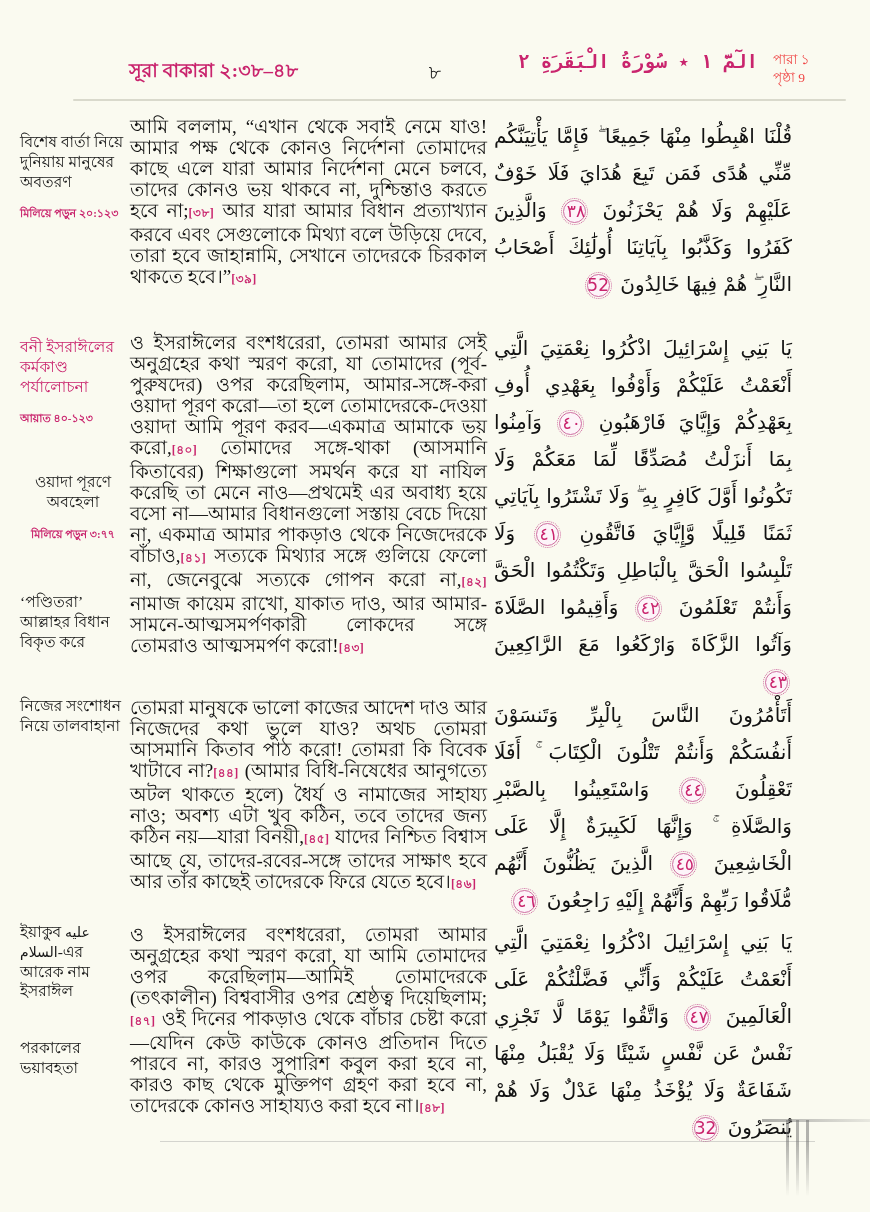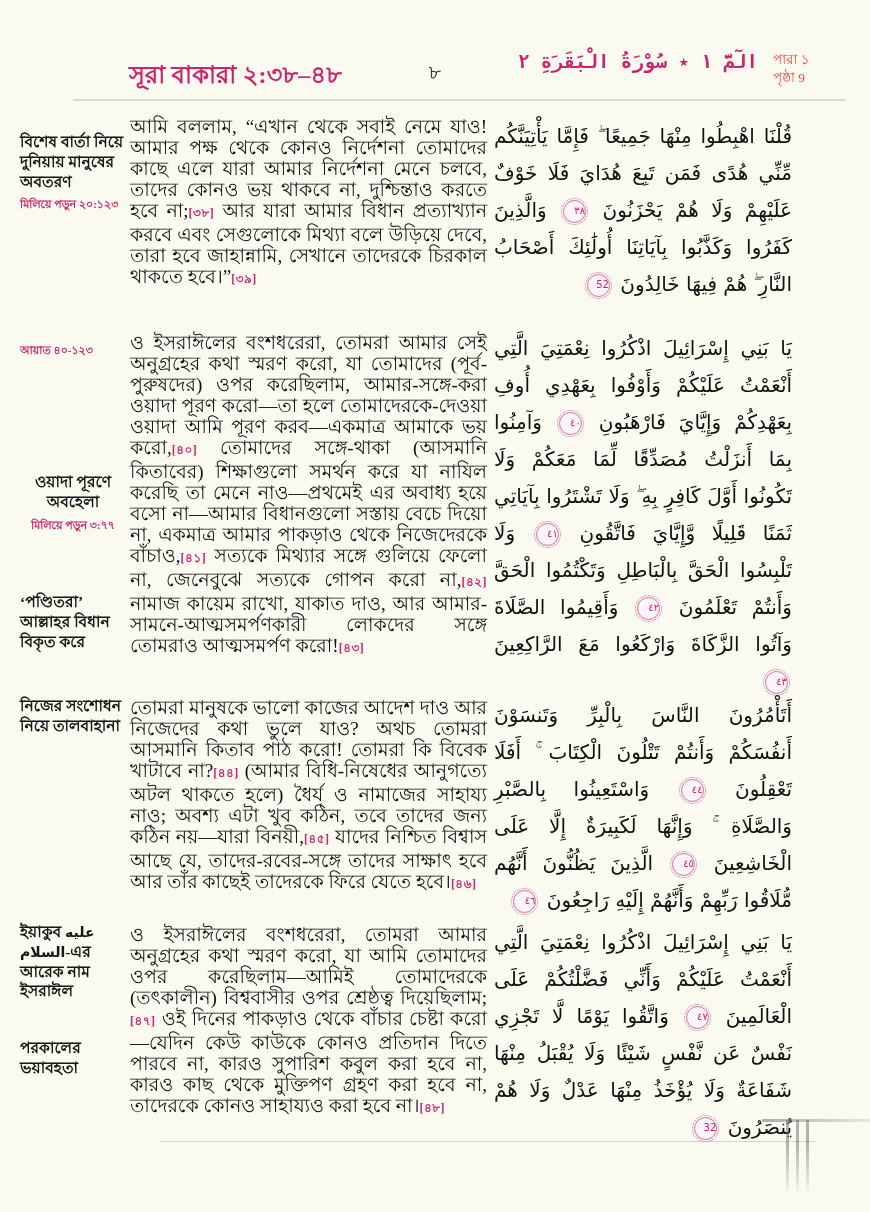--- a/index.html
+++ b/index.html
@@ -6,21 +6,21 @@
   html,body{margin:0;padding:0;}
   body{
     width:870px;height:1212px;position:relative;overflow:hidden;
     background:#fafaf0;
     font-family:"Liberation Serif","DejaVu Sans",serif;
   }
   .page{position:absolute;inset:0;}
   
   .header-left{
     position:absolute;left:129px;top:56px;
-    font-size:24px;font-weight:bold;color:var(--accent,#c9246d);
+    font-size:19px;font-weight:bold;color:var(--accent,#c9246d);
     letter-spacing:.2px;
   }
   .header-center{
     position:absolute;left:0;right:0;top:58px;text-align:center;
     font-size:19px;color:#1c1c1c;
   }
   .header-arabic{
     position:absolute;right:112px;top:50px;direction:rtl;
     font-family:Liberation Mono, monospace;
     font-size:19px;font-weight:bold;color:var(--accent,#c9246d);
@@ -32,24 +32,24 @@
   }
   .header-rule{
     position:absolute;left:73px;right:24px;top:99px;height:2px;
     background:#d9d9cc;border-radius:1px;
   }
   
   .sidebar-note{
     position:absolute;left:20px;width:106px;
     font-size:15.5px;line-height:1.28;color:#161616;
   }
-  .sidebar-note .note-title{font-weight:bold;}
+  .sidebar-note .note-title{font-weight:normal;}
   .sidebar-note.emphasis .note-title{color:var(--accent,#c9246d);}
   .note-ref{
-    color:var(--accent,#c9246d);font-size:11px;line-height:1.3;margin-top:6px;
+    color:var(--accent,#c9246d);font-size:11px;line-height:1.3;margin-top:15px;
     font-weight:bold;
   }
   .honorific{
     font-family:"DejaVu Sans",sans-serif;font-size:14px;line-height:1;
     color:#161616;
   }
   
   .bn-para{
     position:absolute;left:130px;width:357px;
     text-align:justify;font-size:19px;line-height:21px;color:#101010;font-family:Liberation Serif, serif;
@@ -63,21 +63,21 @@
     position:absolute;left:494px;width:298px;direction:rtl;
     text-align:justify;text-align-last:right;
     font-family:"DejaVu Sans",sans-serif;
     font-size:20px;line-height:37px;color:#121212;
   }
   .verse-marker{
     display:inline-block;width:21px;height:21px;line-height:20px;
     border:1px solid var(--marker,#cf6da2);
     outline:1px dotted var(--marker,#cf6da2);outline-offset:1px;
     border-radius:50%;
-    font-size:10px;text-align:center;color:var(--accent,#c9246d);
+    font-size:17px;text-align:center;color:var(--accent,#c9246d);
     vertical-align:middle;margin:0 4px;background:#fdf4f9;
   }
   
   .artifact-hline-strong{
     position:absolute;top:1119px;left:762px;width:108px;height:3px;
     background:linear-gradient(to right,rgba(110,110,110,.55),rgba(150,150,150,.18));
   }
   .artifact-hline-faint{
     position:absolute;top:1141px;left:160px;width:655px;height:1px;
     background:rgba(135,135,135,.32);
@@ -105,20 +105,21 @@
     </div>
     <div class="header-rule"></div>
   </header>
 
   <aside id="sidebar">
       <div class="sidebar-note" style="top: 132px;">
         <div class="note-title">বিশেষ বার্তা নিয়ে দুনিয়ায় মানুষের অবতরণ</div>
         <div class="note-ref">মিলিয়ে পড়ুন ২০:১২৩</div>
       </div>
       <div class="sidebar-note emphasis" style="top: 337px;">
+        <div class="note-title">বনী ইসরাঈলের কর্মকাণ্ড পর্যালোচনা</div>
         <div class="note-ref">আয়াত ৪০-১২৩</div>
       </div>
       <div class="sidebar-note" style="top: 472px; text-align: center;">
         <div class="note-title">ওয়াদা পূরণে অবহেলা</div>
         <div class="note-ref">মিলিয়ে পড়ুন ৩:৭৭</div>
       </div>
       <div class="sidebar-note" style="top: 592px;">
         <div class="note-title">‘পণ্ডিতরা’ আল্লাহর বিধান বিকৃত করে</div>
       </div>
       <div class="sidebar-note" style="top: 696px;">

